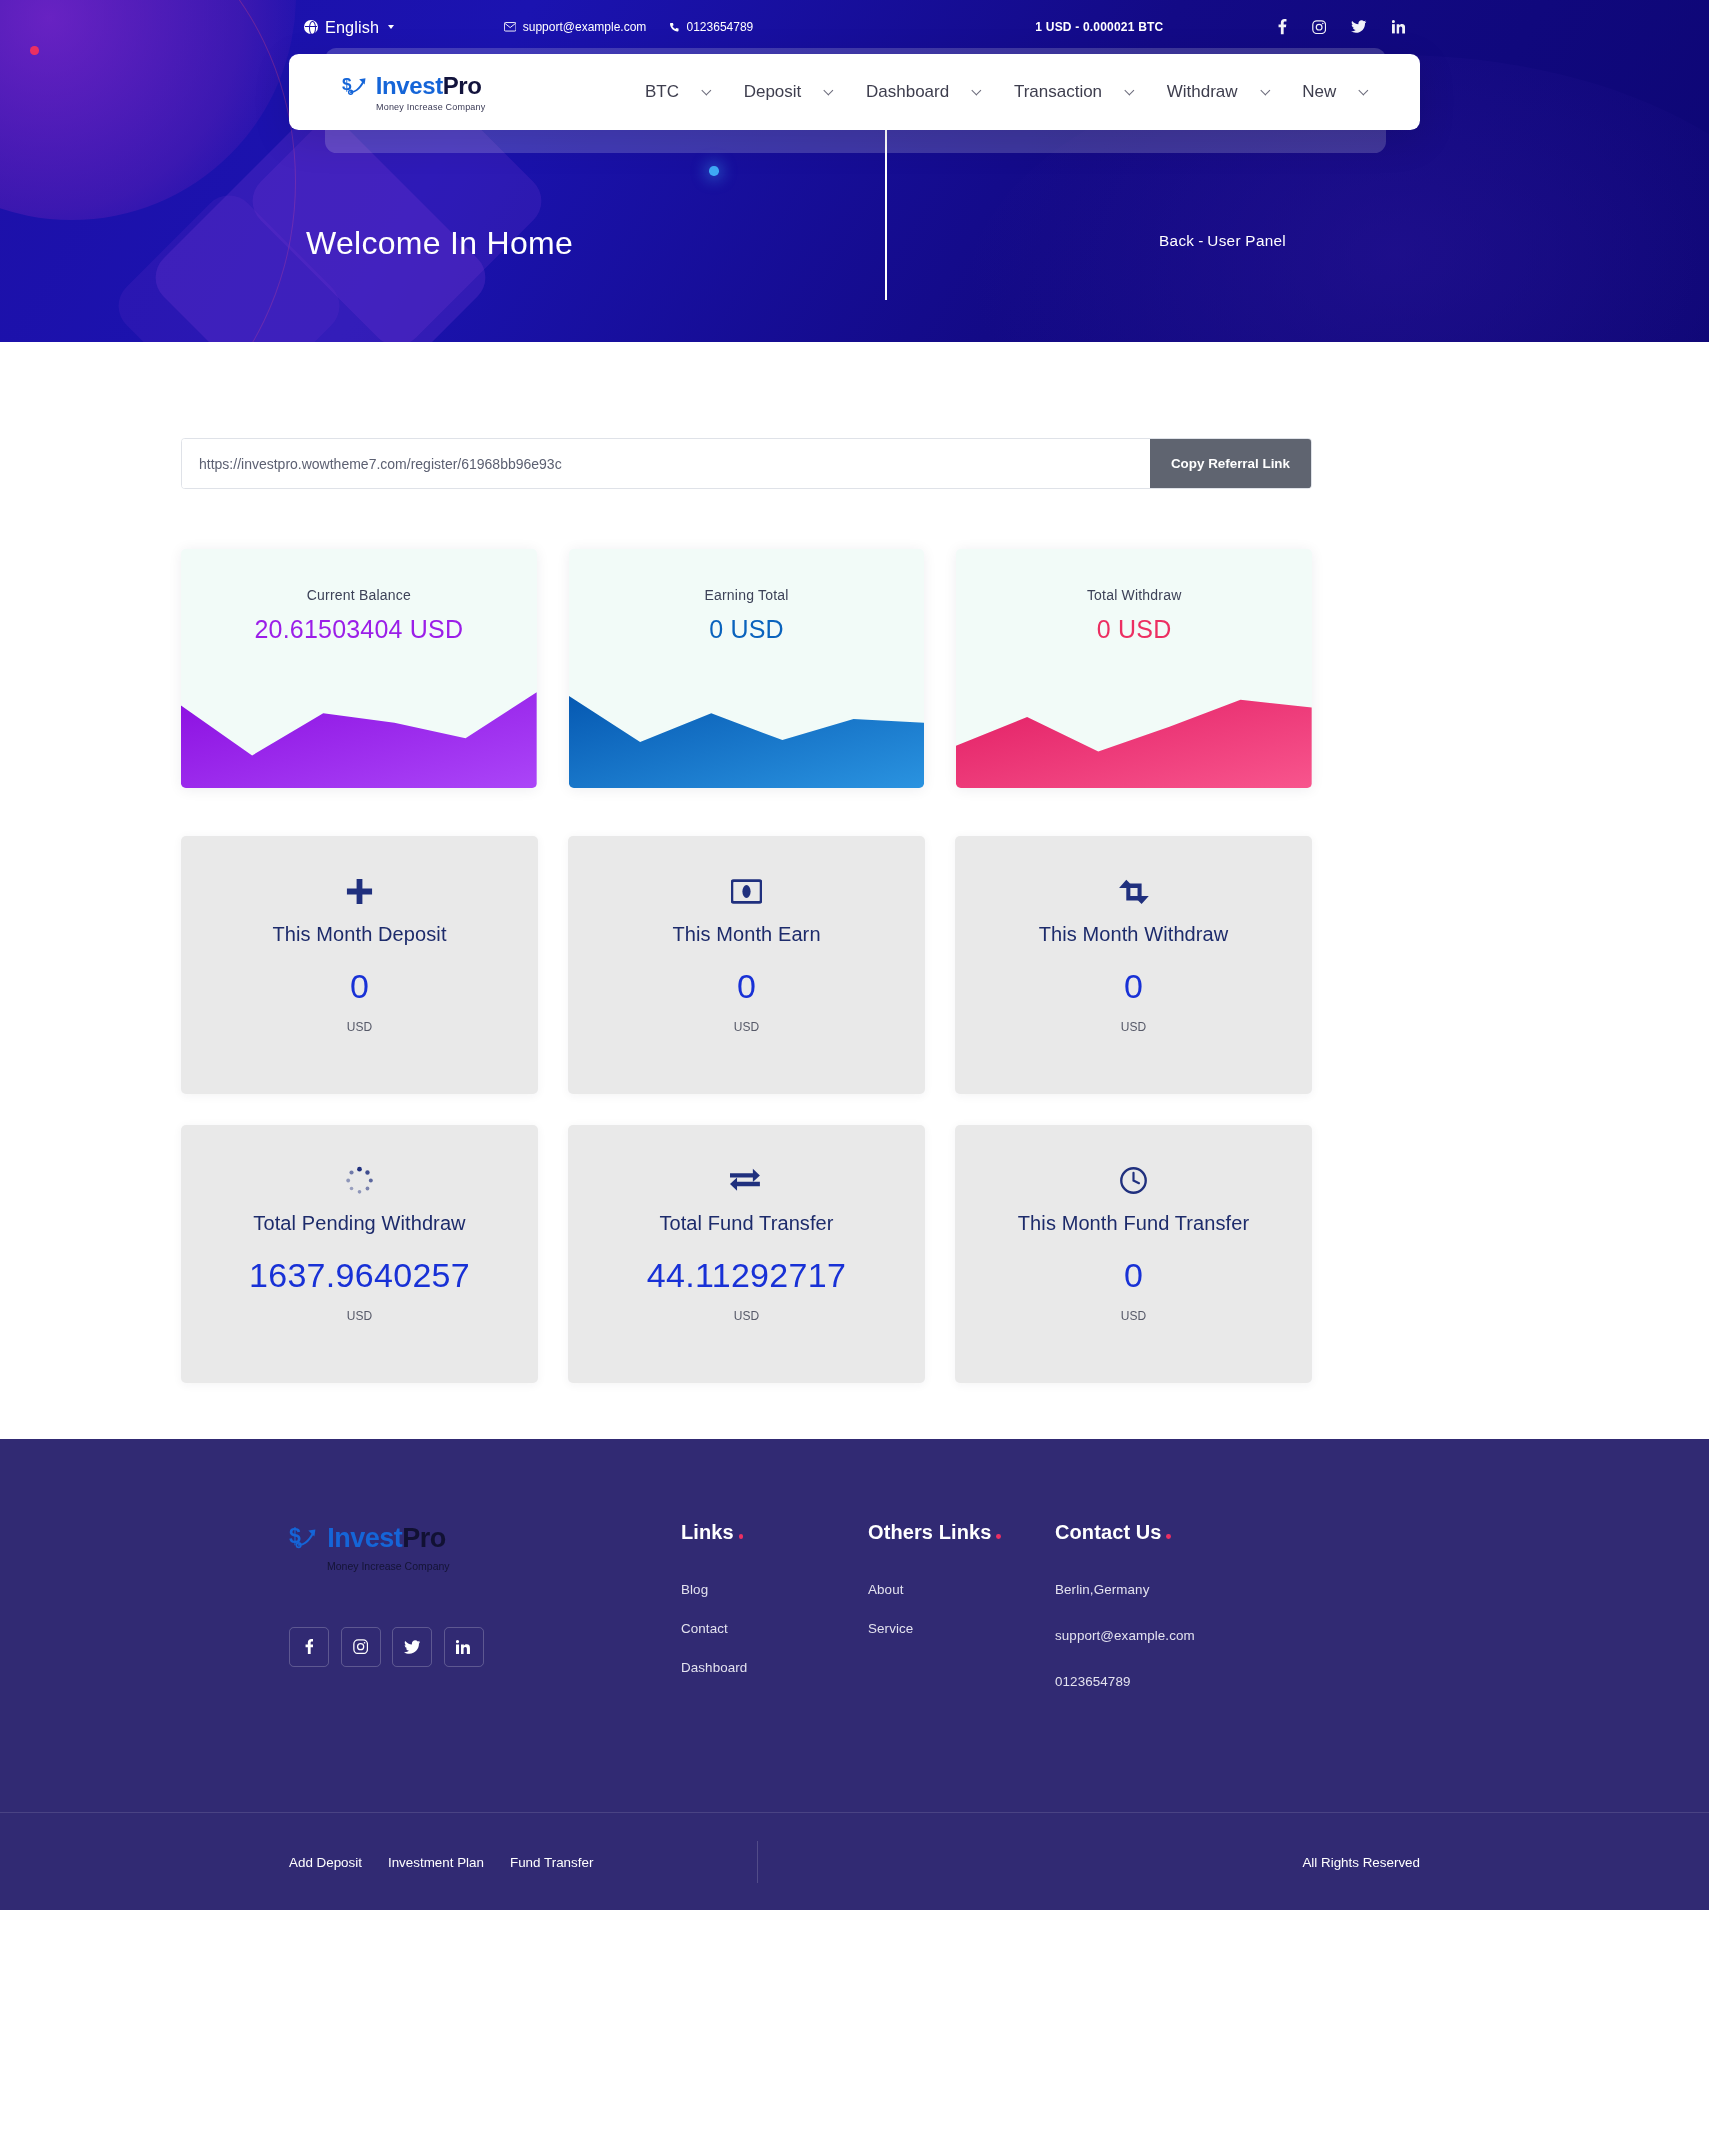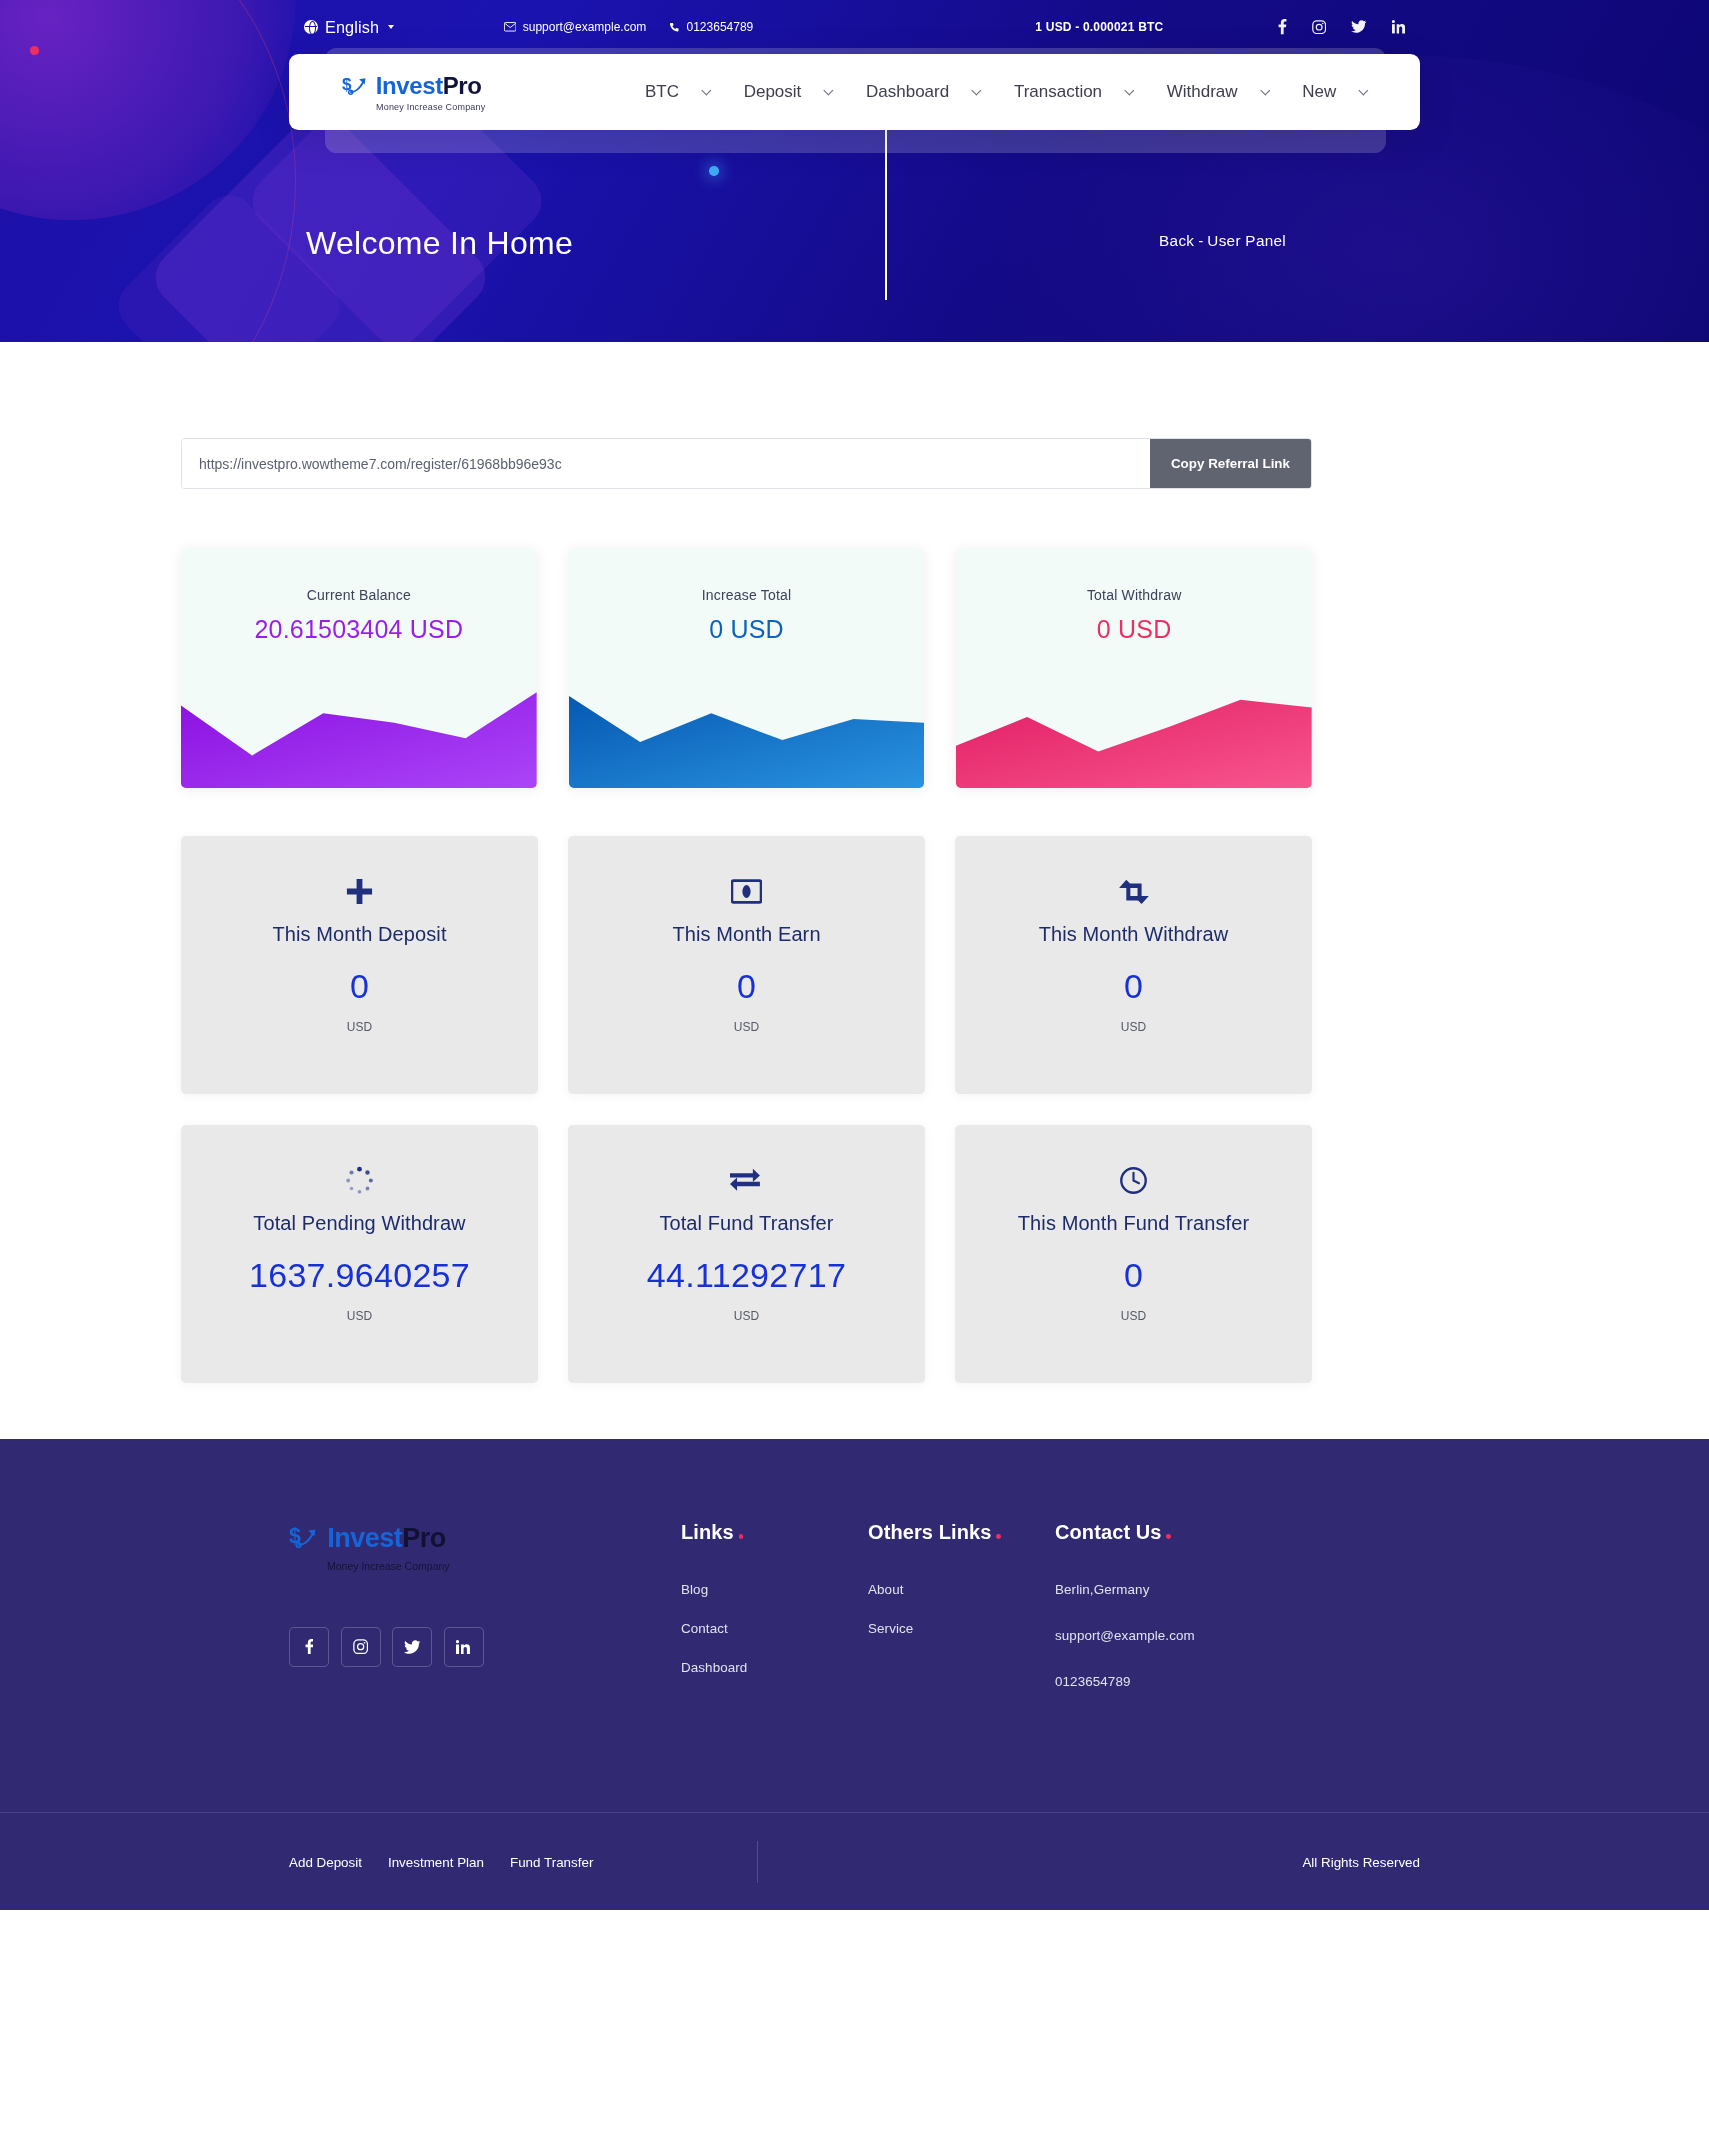--- a/index.html
+++ b/index.html
@@ -459,21 +459,21 @@
             <linearGradient id="gpurple" x1="0" y1="0" x2="1" y2="1">
               <stop offset="0%" stop-color="#8b0fe0"></stop>
                 <stop offset="100%" stop-color="#ab45f8"></stop>
             </linearGradient>
           </defs>
           <path d="M0,17 L20,43 L40,21 L60,26 L80,34 L100,10 L100,60 L0,60 Z" fill="url(#gpurple)"></path>
         </svg>
       </div>
 
       <div class="chart-card">
-        <div class="cc-label">Increase Total</div>
+        <div class="cc-label">Earning Total</div>
         <div class="cc-value" style="color:#0a63bd;">0 USD</div>
         <svg class="cc-svg" viewBox="0 0 100 60" preserveAspectRatio="none">
           <defs>
             <linearGradient id="gblue" x1="0" y1="0" x2="1" y2="1">
               <stop offset="0%" stop-color="#0659b2"></stop>
                 <stop offset="100%" stop-color="#2a93e0"></stop>
             </linearGradient>
           </defs>
           <path d="M0,12 L20,36 L40,21 L60,35 L80,24 L100,26 L100,60 L0,60 Z" fill="url(#gblue)"></path>
         </svg>

